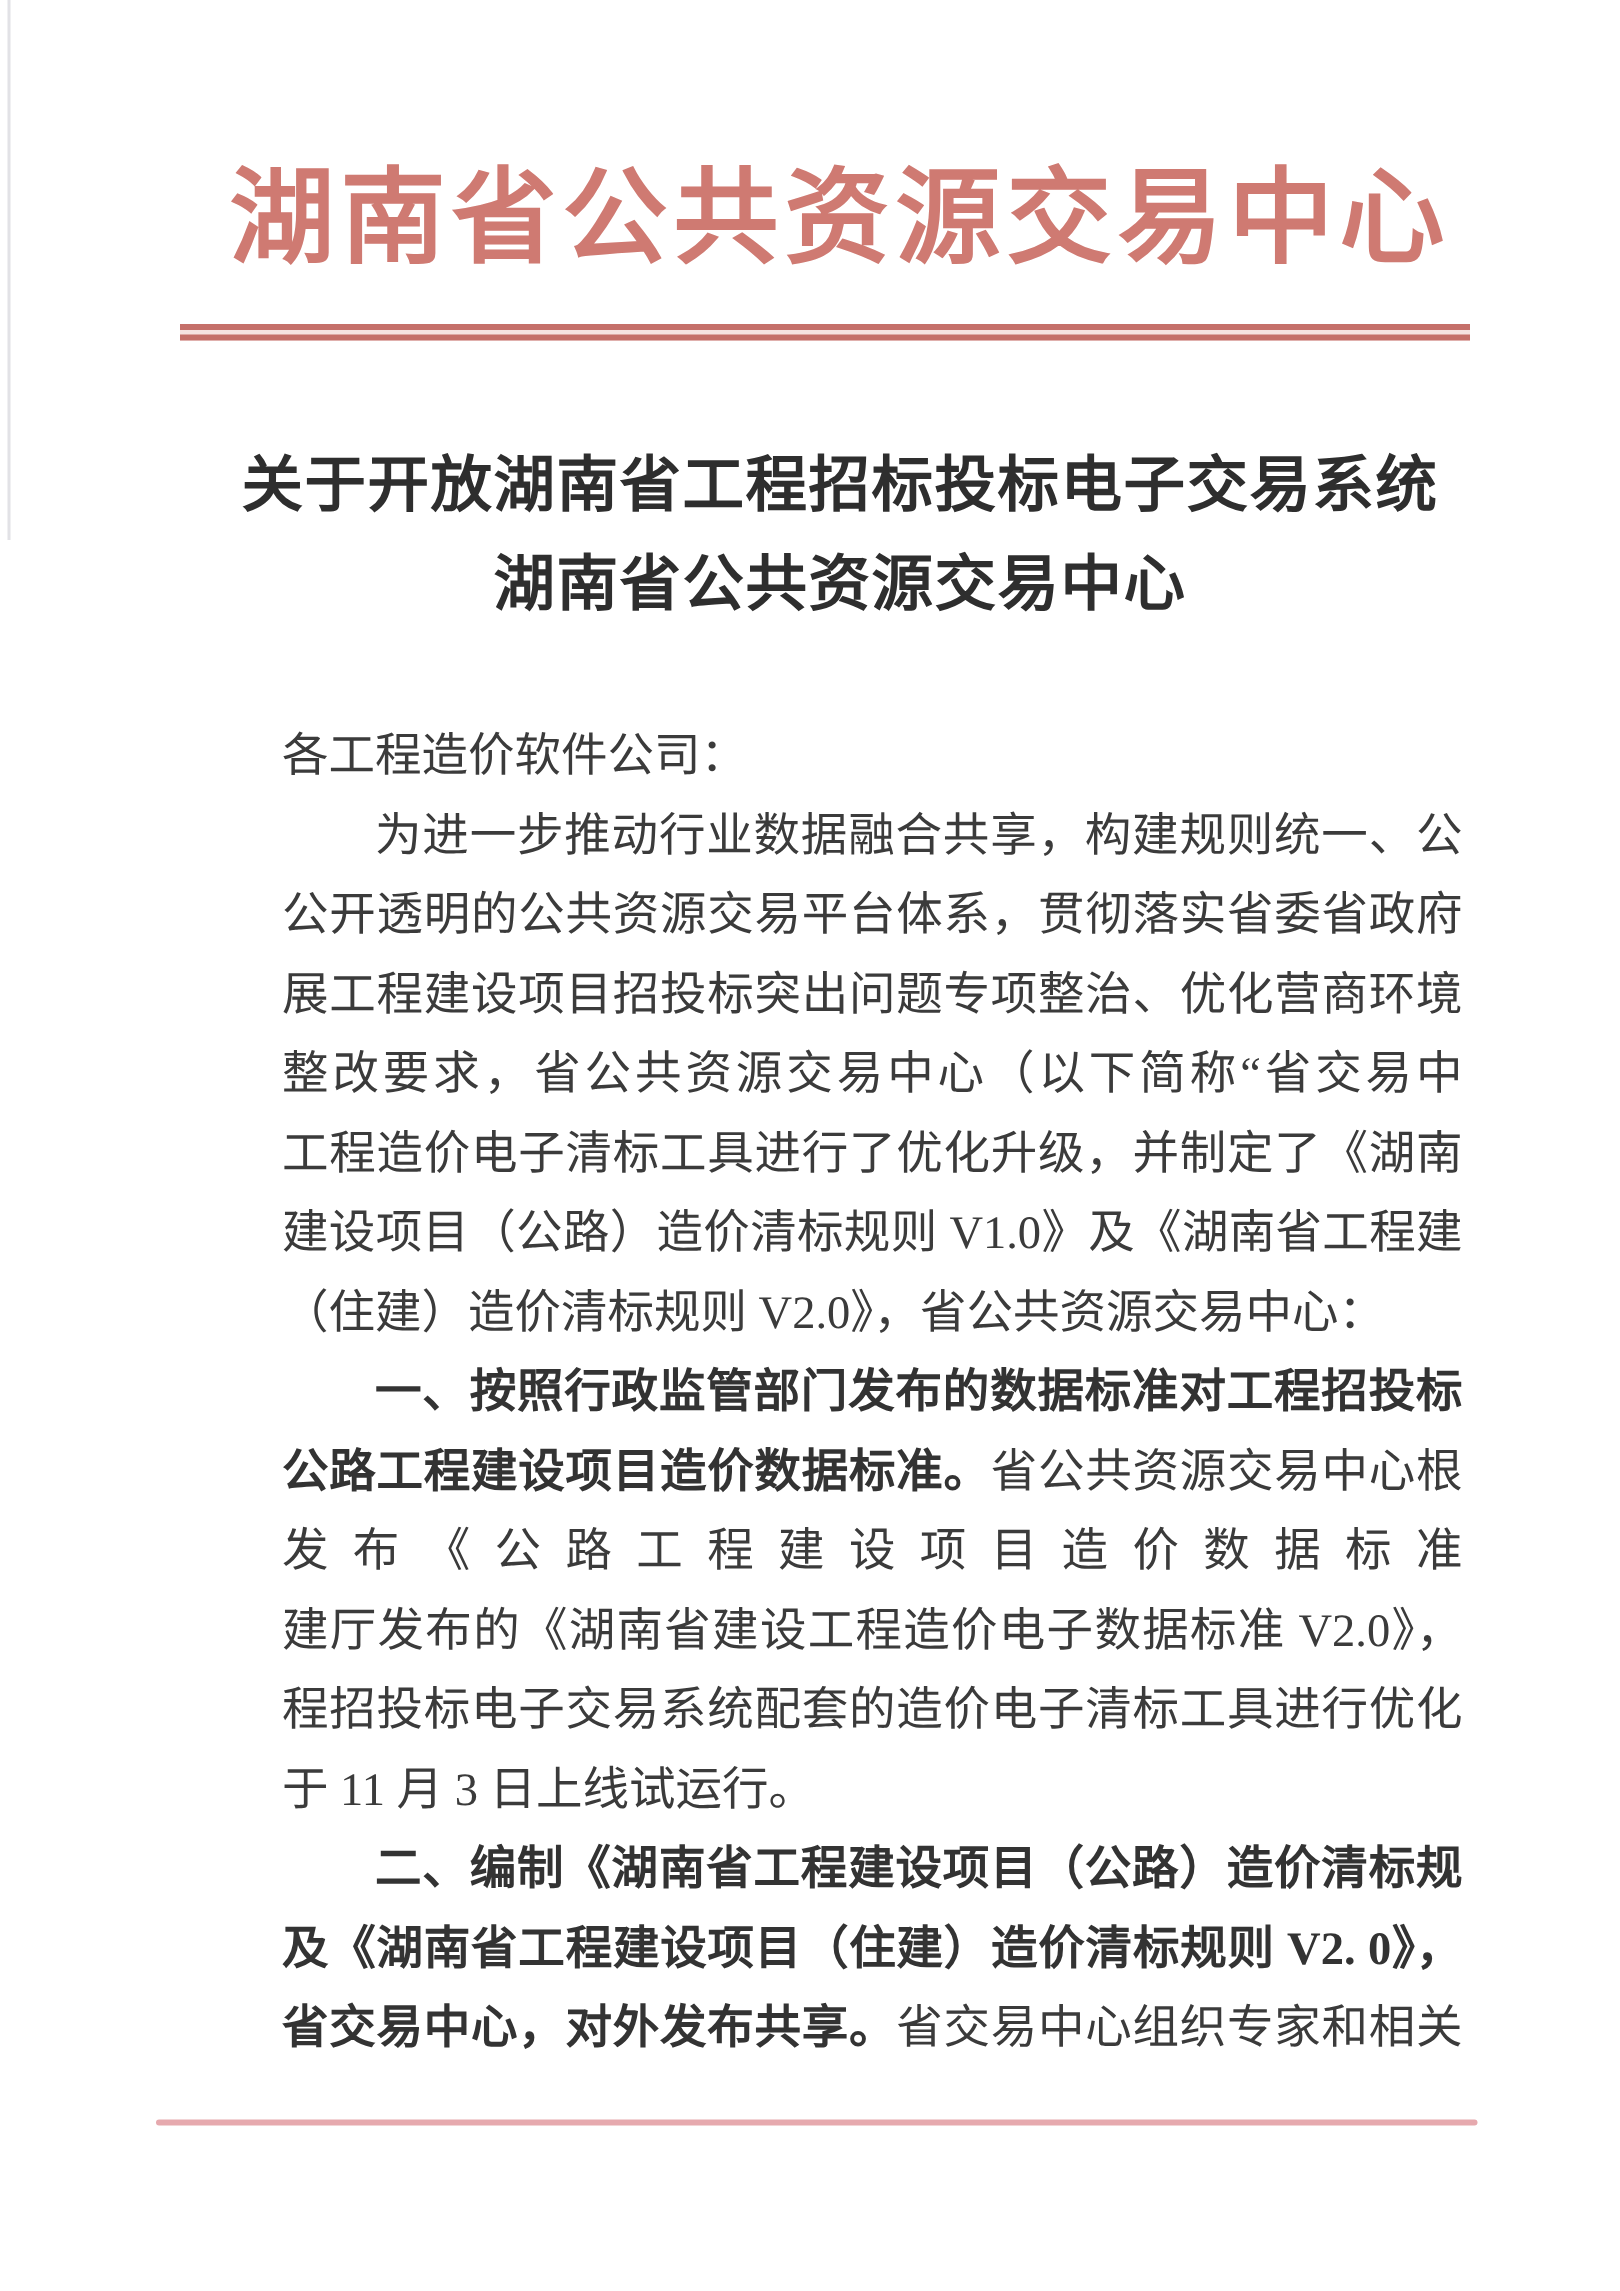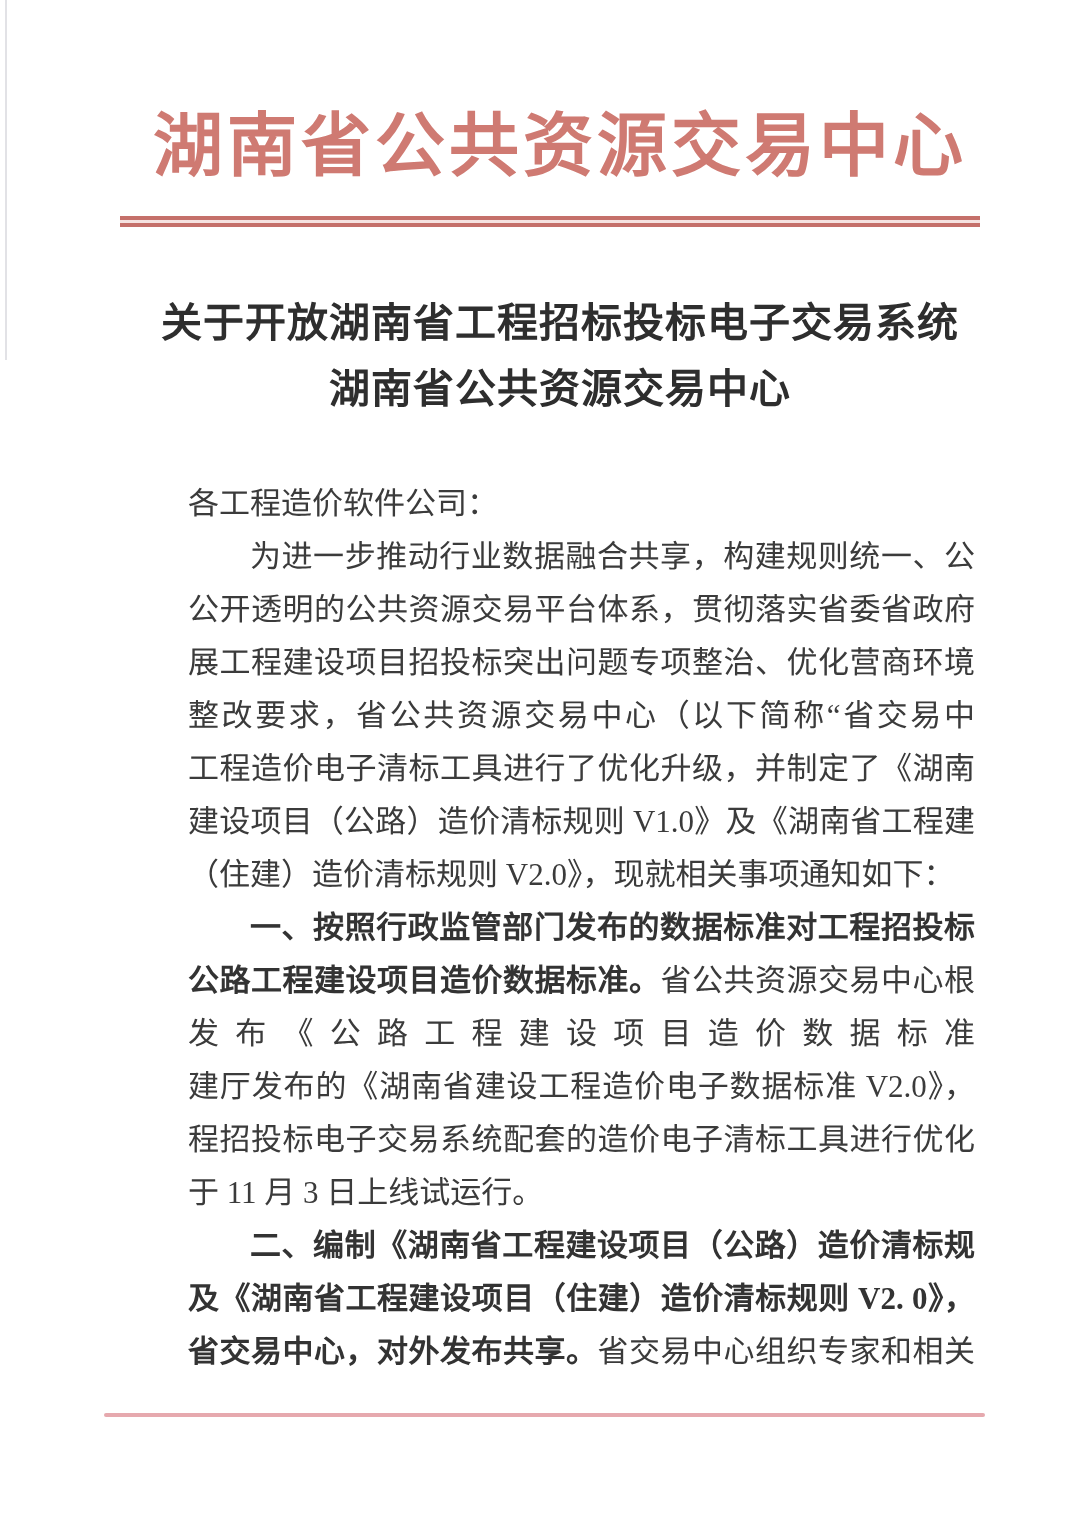--- a/index.html
+++ b/index.html
@@ -107,21 +107,21 @@
   </div>
 
   <div class="doc-body" id="doc-body">
       <div class="line last"><span>各工程造价软件公司：</span></div>
       <div class="line indent"><span>为进一步推动行业数据融合共享，构建规则统一、公平公正、</span></div>
       <div class="line"><span>公开透明的公共资源交易平台体系，贯彻落实省委省政府关于开</span></div>
       <div class="line"><span>展工程建设项目招投标突出问题专项整治、优化营商环境和巡视</span></div>
       <div class="line"><span>整改要求，省公共资源交易中心（以下简称“省交易中心”）对</span></div>
       <div class="line"><span>工程造价电子清标工具进行了优化升级，并制定了《湖南省工程</span></div>
       <div class="line"><span>建设项目（公路）造价清标规则 V1.0》及《湖南省工程建设项目</span></div>
-      <div class="line last"><span>（住建）造价清标规则 V2.0》，现就相关事项通知如下：</span></div>
+      <div class="line last"><span>（住建）造价清标规则 V2.0》，省公共资源交易中心：</span></div>
       <div class="line indent"><b>一、按照行政监管部门发布的数据标准对工程招投标电子交</b></div>
       <div class="line"><b>公路工程建设项目造价数据标准。</b><span>省公共资源交易中心根据交通部</span></div>
       <div class="line"><span>发布《公路工程建设项目造价数据标准(JCG/T38122020)》、省住</span></div>
       <div class="line"><span>建厅发布的《湖南省建设工程造价电子数据标准 V2.0》，对省工</span></div>
       <div class="line"><span>程招投标电子交易系统配套的造价电子清标工具进行优化升级，</span></div>
       <div class="line last"><span>于 11 月 3 日上线试运行。</span></div>
       <div class="line indent"><b>二、编制《湖南省工程建设项目（公路）造价清标规则 V1. 0》</b></div>
       <div class="line"><b>及《湖南省工程建设项目（住建）造价清标规则 V2. 0》，制定共</b></div>
       <div class="line"><b>省交易中心，对外发布共享。</b><span>省交易中心组织专家和相关造价软</span></div>
     </div>

